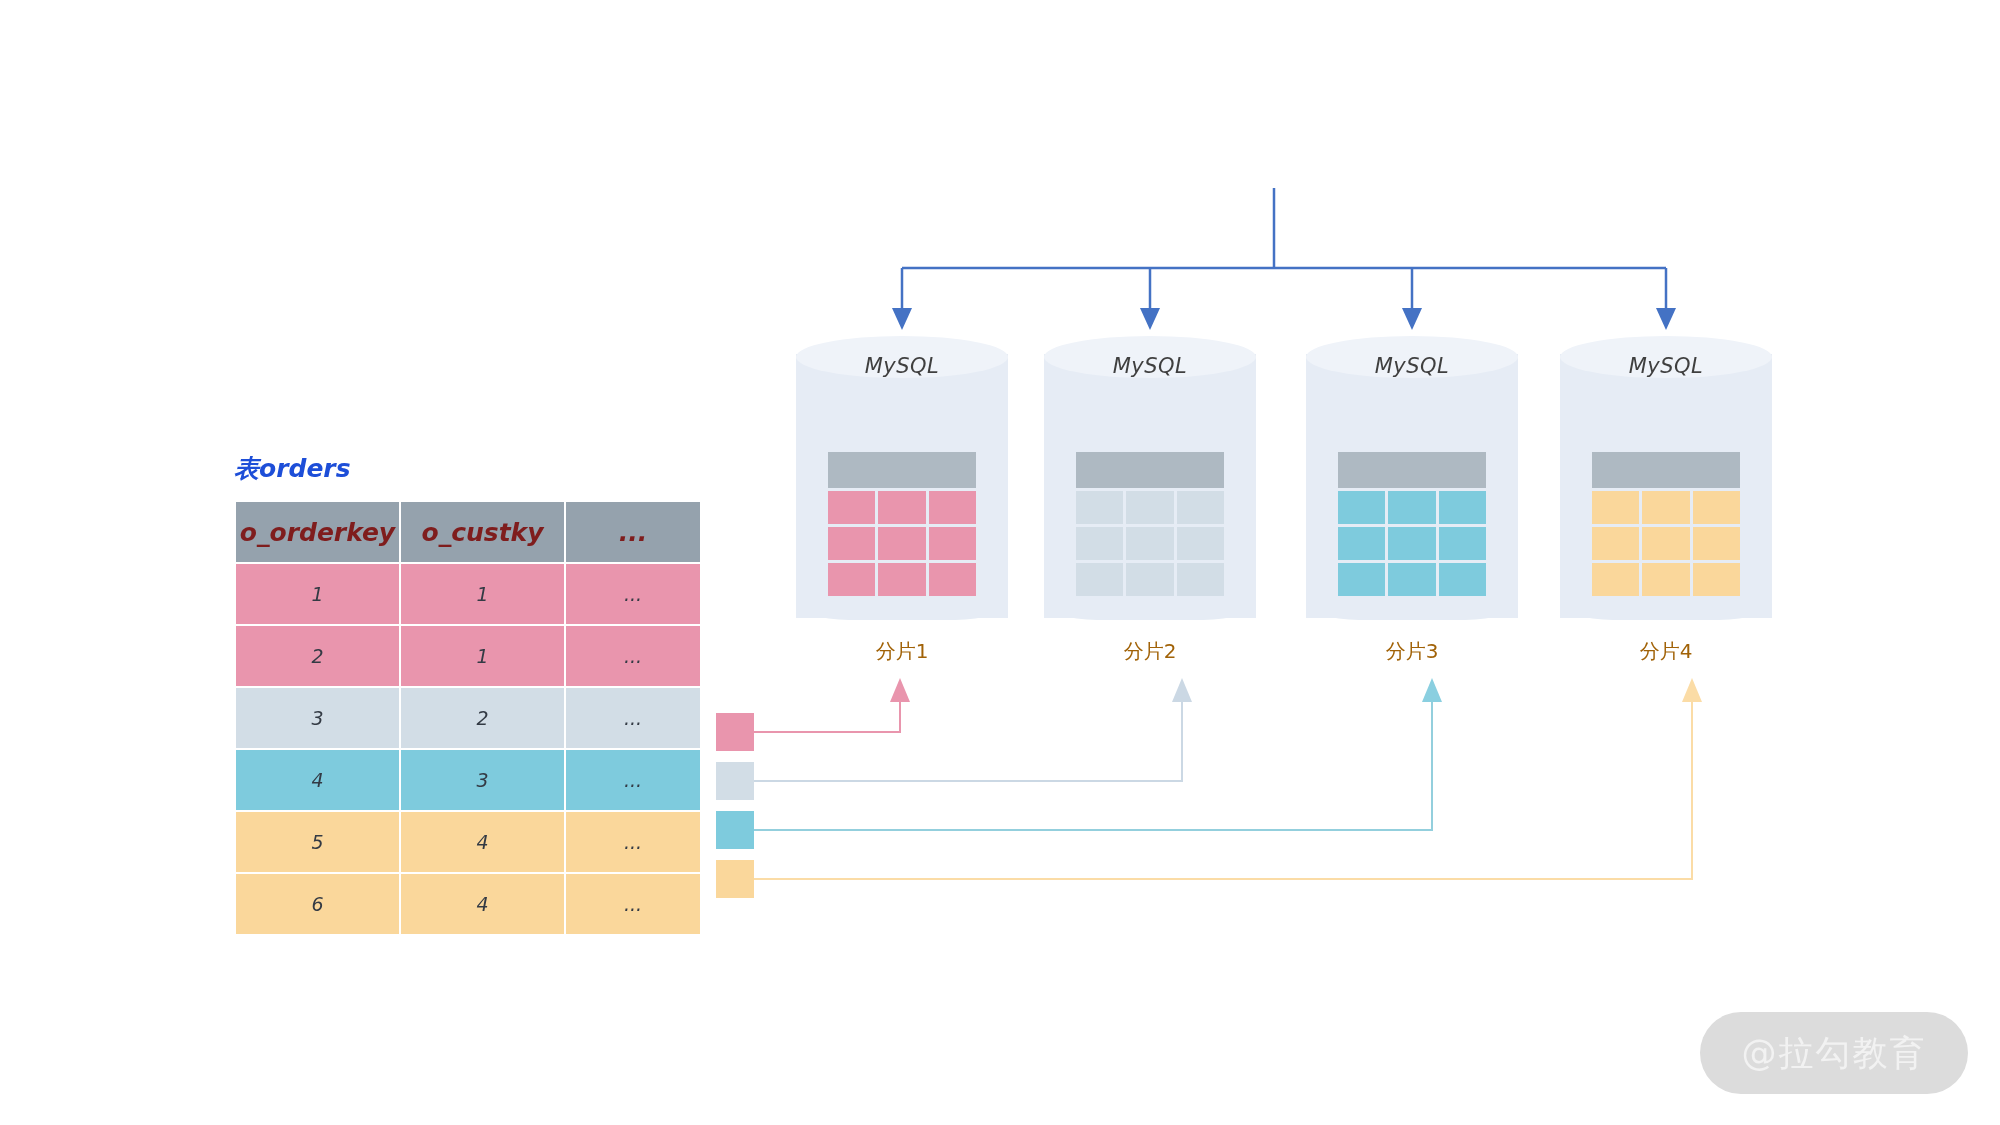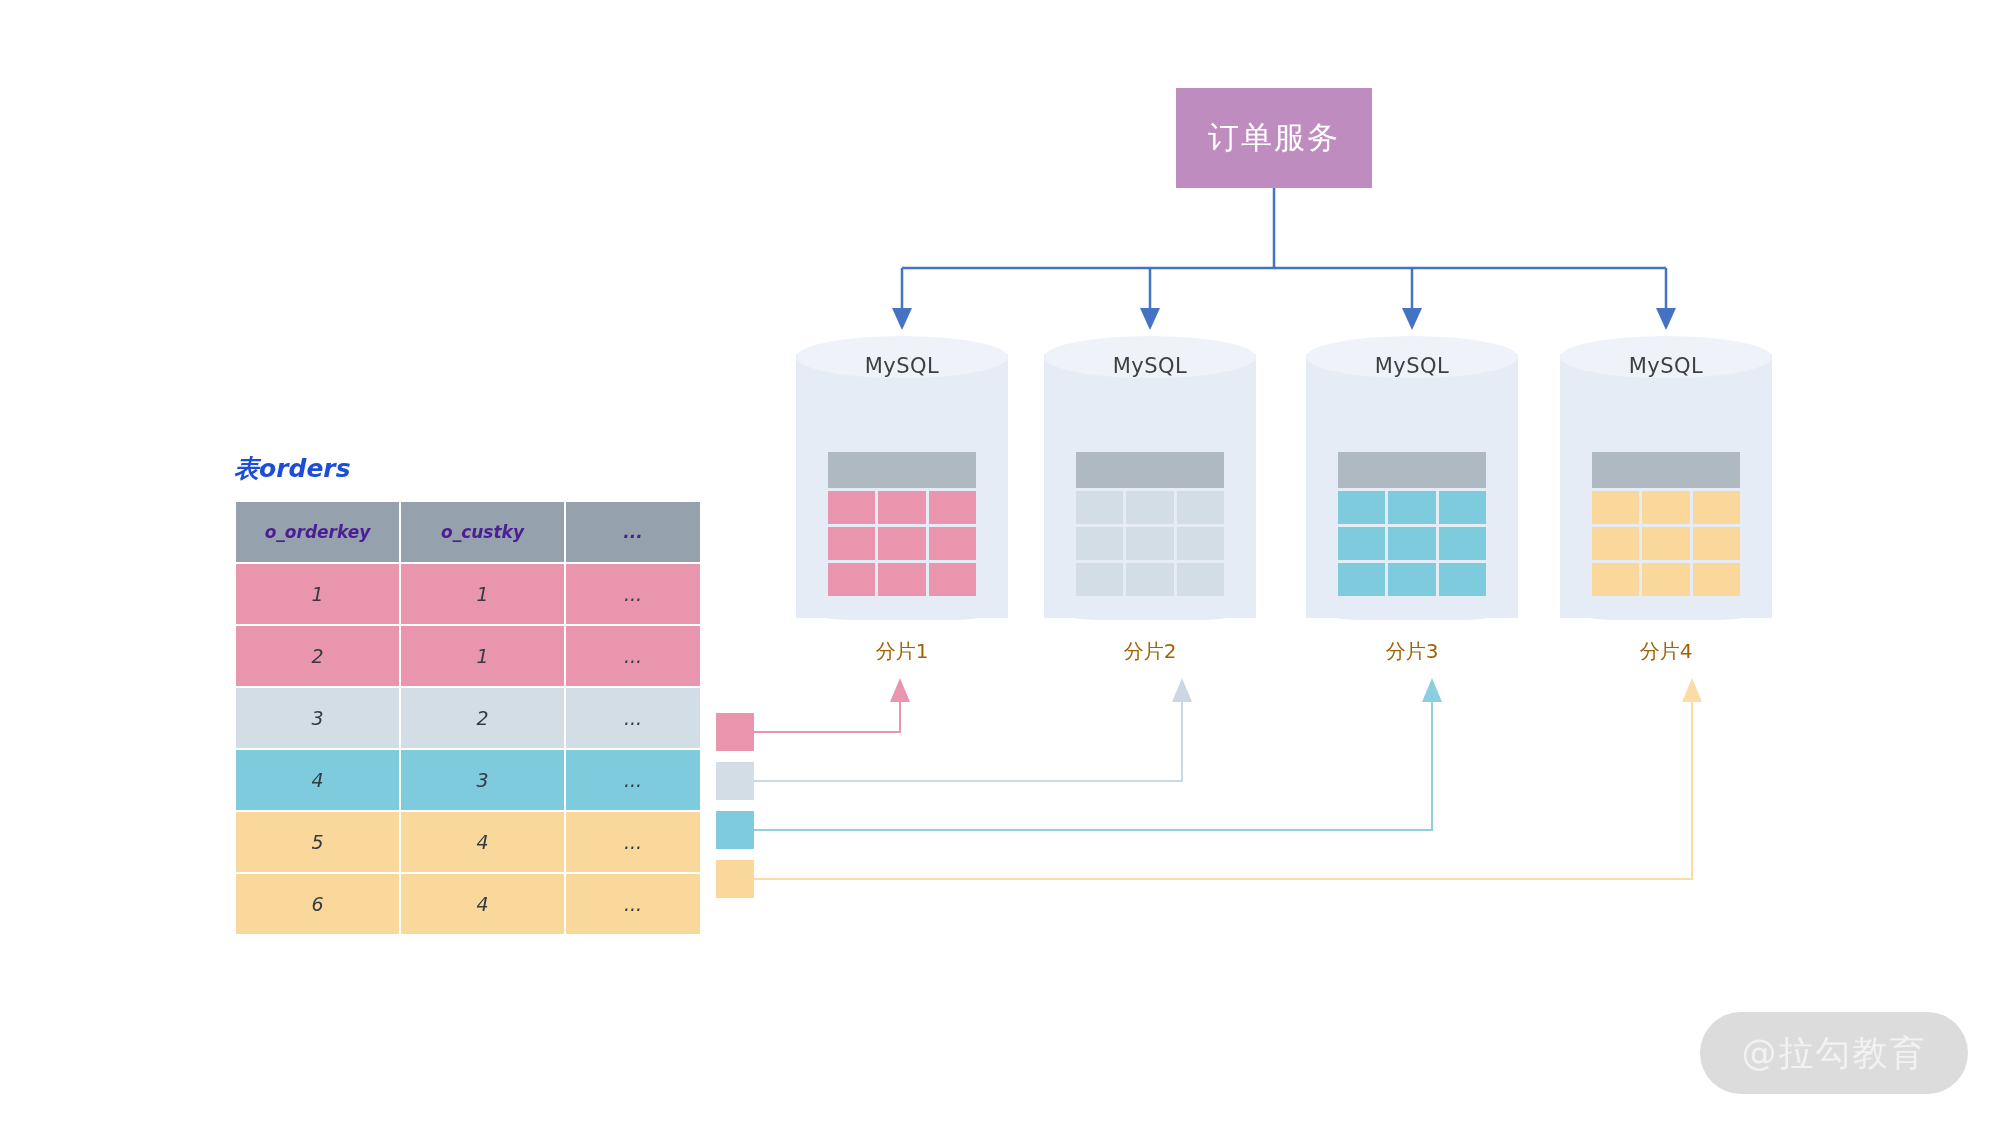--- a/index.html
+++ b/index.html
@@ -82,20 +82,21 @@
     background: #EFF3F9;
     border-radius: 50%;
   }
   .cyl-title {
     position: absolute;
     top: 18px;
     left: 0;
     width: 212px;
     text-align: center;
     font-size: 21px;
+    font-style: italic;
     color: #3f3f3f;
     letter-spacing: 0.5px;
     font-family: "DejaVu Sans", "Liberation Sans", sans-serif;
   }
   .mini-table {
     position: absolute;
     left: 32px;
     top: 116px;
     width: 148px;
   }
@@ -150,23 +151,23 @@
     width: 163px;
     height: 60px;
     text-align: center;
     vertical-align: middle;
     padding: 0;
     font-size: 19px;
     font-style: italic;
   }
   .src-table th {
     background: #95A2AD;
-    color: #4c1d95;
+    color: #7f1d1d;
     font-weight: bold;
-    font-size: 17px;
+    font-size: 25px;
   }
   .src-table td {
     color: #333a44;
   }
   .src-table td.c3, .src-table th.c3 { width: 134px; }
 
   
   .swatch {
     position: absolute;
     width: 38px;
@@ -191,23 +192,20 @@
     font-size: 35px;
     letter-spacing: 2px;
     font-family: "DejaVu Sans", "Liberation Sans", sans-serif;
   }
 </style>
 </head>
 <body>
 
 <div id="stage">
 
-  <div class="service-box">
-    <span class="label">订单服务</span>
-  </div>
 
   <svg class="svg-layer" viewBox="0 0 2000 1125">
     <g stroke="#4472C4" stroke-width="2.5" fill="none">
       <path d="M1274,188 L1274,268"></path>
       <path d="M902,268 L1666,268"></path>
       <path d="M902,268 L902,310"></path>
       <path d="M1150,268 L1150,310"></path>
       <path d="M1412,268 L1412,310"></path>
       <path d="M1666,268 L1666,310"></path>
     </g>

